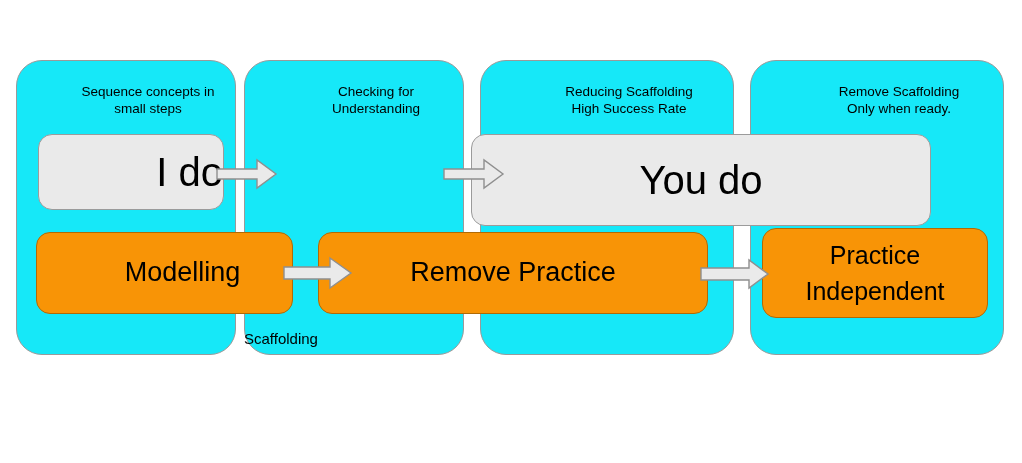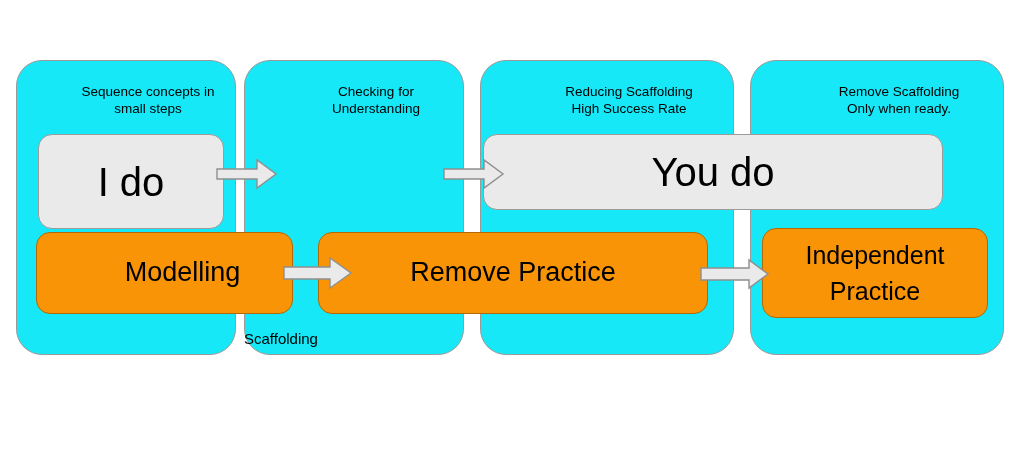--- a/index.html
+++ b/index.html
@@ -126,30 +126,30 @@
 
   <div class="practice-box" style="left:36px; top:232px; width:257px; height:82px;padding-left:36px;">
     <span>Modelling</span>
   </div>
 
   <div class="practice-box" style="left:318px; top:232px; width:390px; height:82px;">
     <span>Remove Practice</span>
   </div>
 
   <div class="practice-box stacked" style="left:762px; top:228px; width:226px; height:90px;">
+    <span>Practice</span>
     <span>Independent</span>
-    <span>Practice</span>
   </div>
 
-  <div class="do-box" style="left:38px; top:134px; width:186px; height:95px;">
+  <div class="do-box" style="left:38px; top:134px; width:186px; height:76px;justify-content:flex-end;">
     <span>I do</span>
   </div>
 
 
-  <div class="do-box" style="left:483px; top:134px; width:460px; height:76px;">
+  <div class="do-box" style="left:471px; top:134px; width:460px; height:92px;">
     <span>You do</span>
   </div>
 
   <div class="block-arrow" style="left:216px; top:158px; width:62px; height:32px;">
     <svg viewBox="0 0 62 32" preserveAspectRatio="none">
       <polygon points="1,11 41,11 41,2 60,16 41,30 41,21 1,21" fill="#eaeaea" stroke="#8f8f8f" stroke-width="1.4" stroke-linejoin="miter"></polygon>
     </svg>
   </div>
 
   <div class="block-arrow" style="left:443px; top:158px; width:62px; height:32px;">

